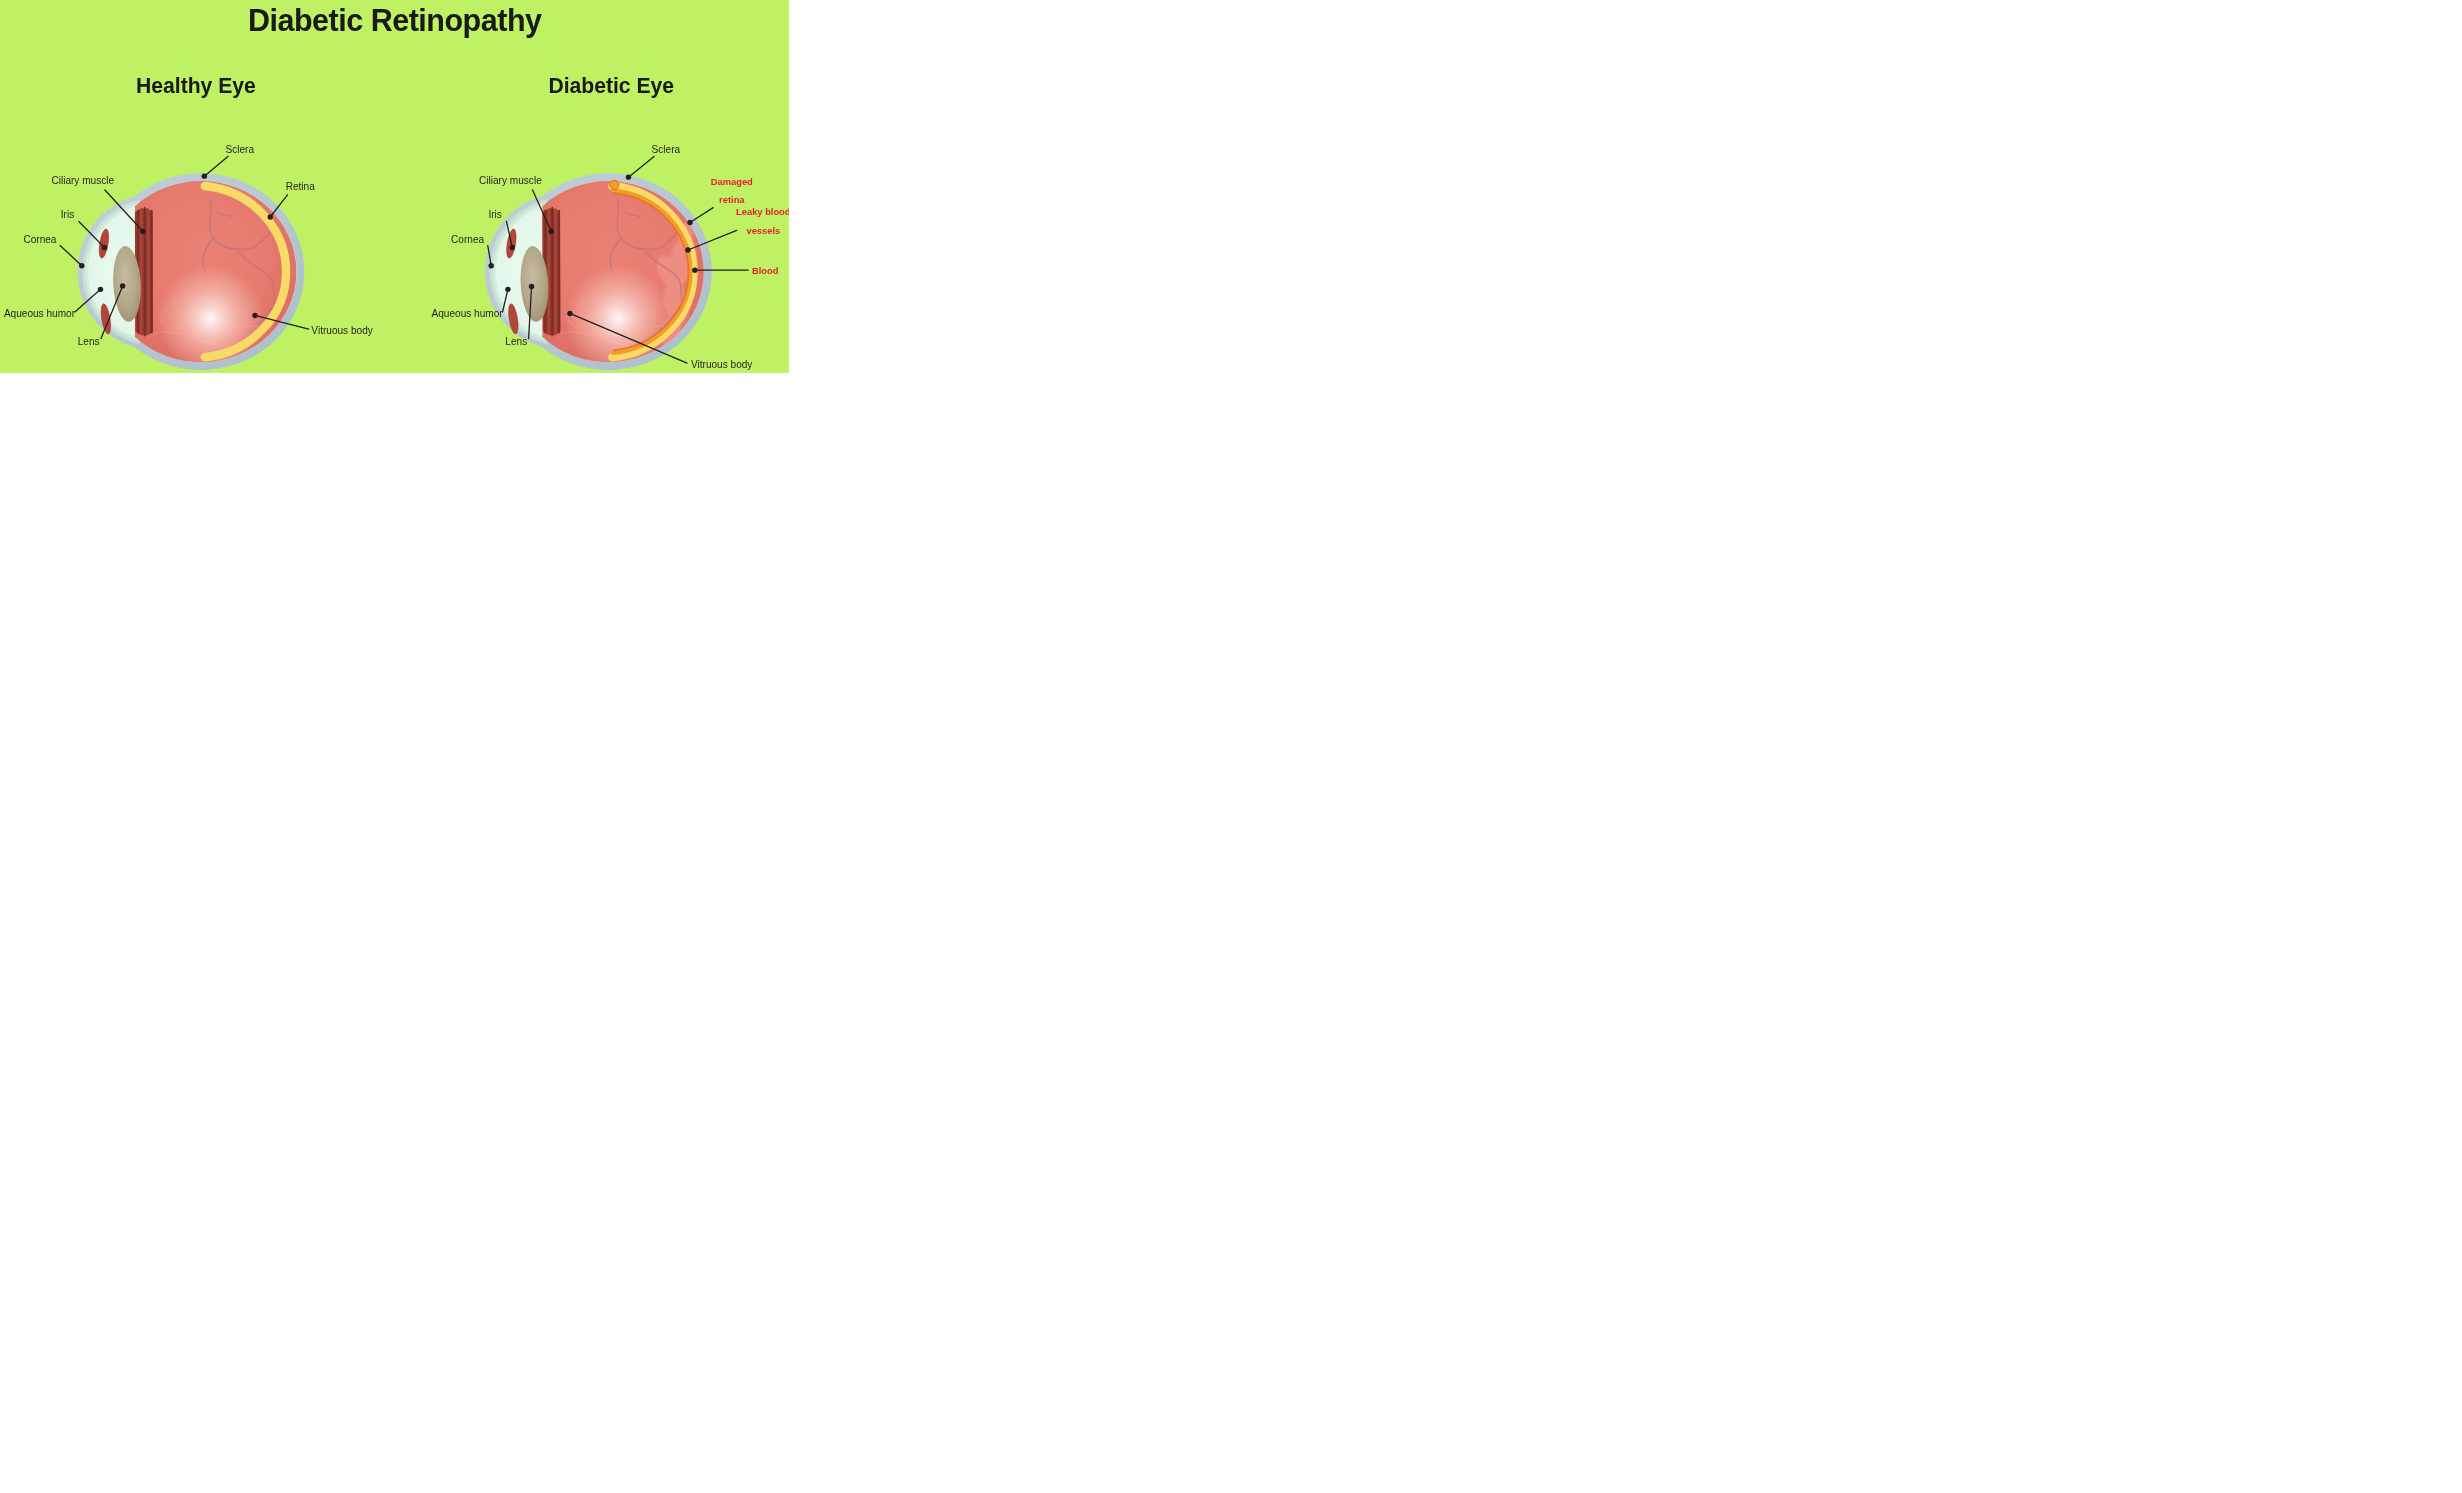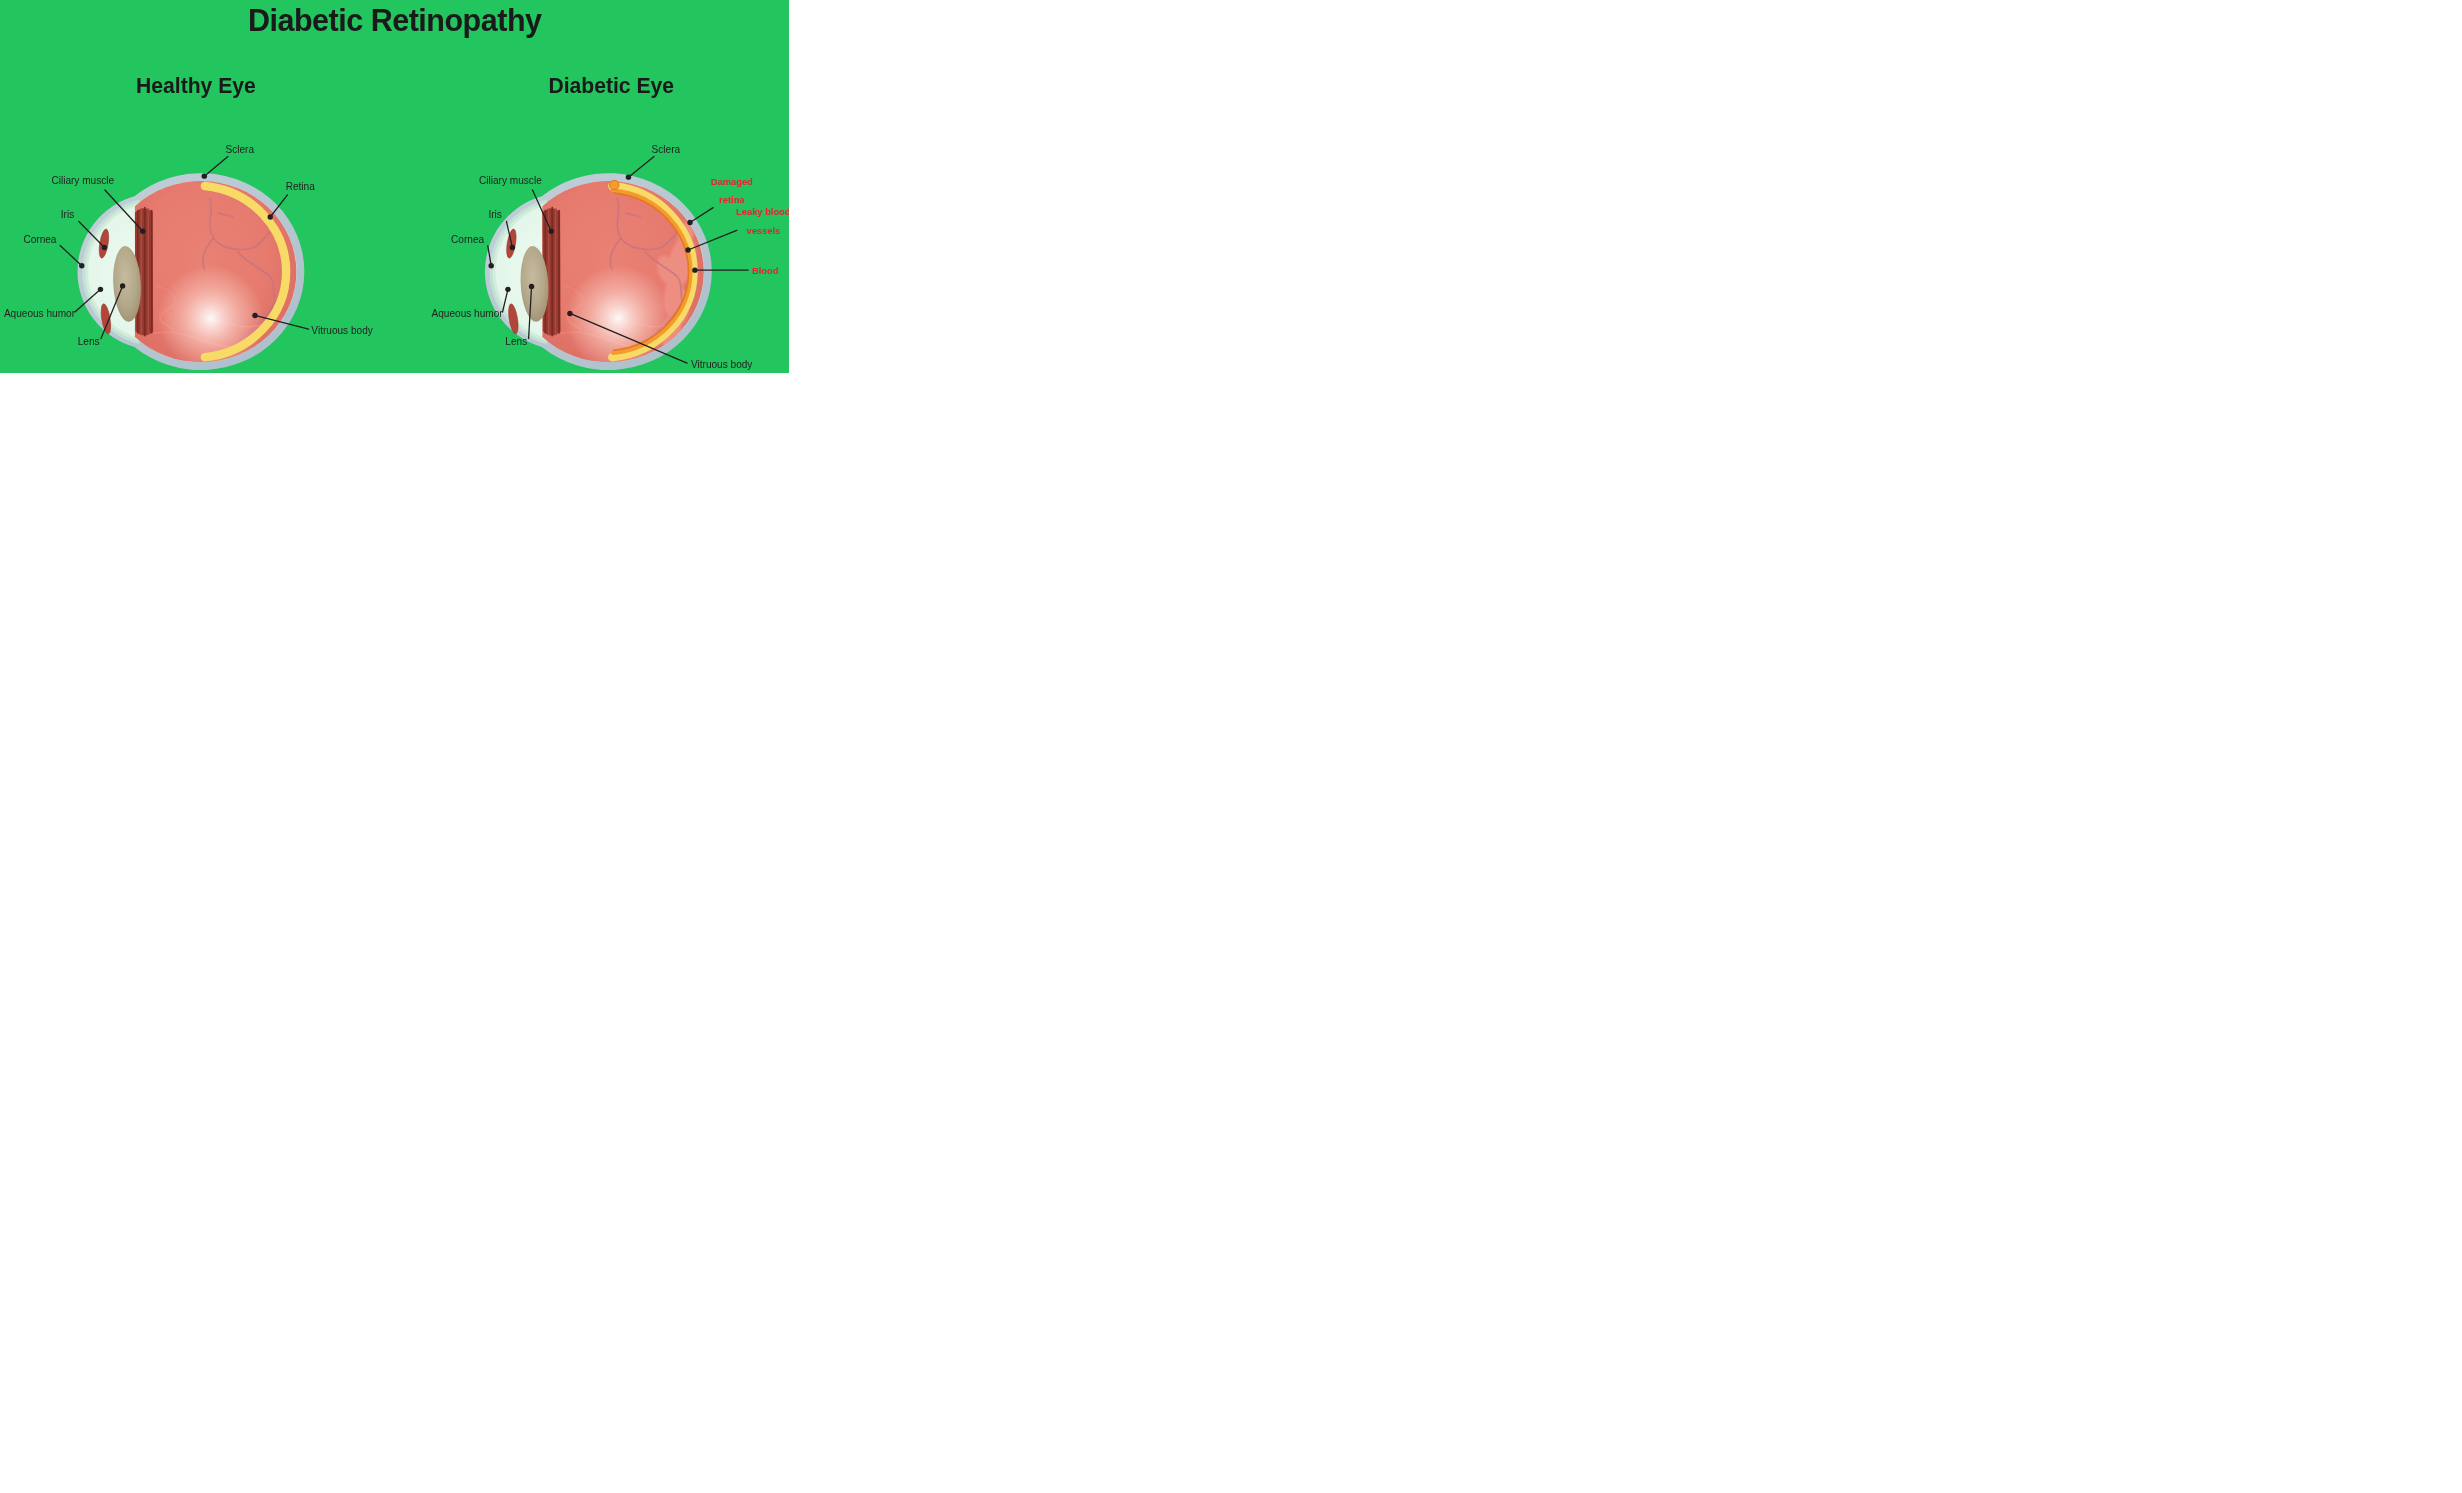--- a/index.html
+++ b/index.html
@@ -1,16 +1,16 @@
 <!DOCTYPE html>
 <html style="font-size:7.9px"><head>
 <meta charset="utf-8">
 <style>
   html,body{margin:0;padding:0;background:#ffffff;}
-  .stage{position:relative;width:789px;height:373px;background:#22c55e;
+  .stage{position:relative;width:789px;height:373px;background:#bef264;
          font-family:"Liberation Sans",sans-serif;overflow:hidden;}
   svg{position:absolute;left:0;top:0;}
   text{font-family:"Liberation Sans",sans-serif;fill:#231f20;}
   .title{font-size:62px;font-weight:bold;letter-spacing:-1px;fill:#1a1a1a;}
   .subtitle{font-size:43px;font-weight:bold;fill:#1a1a1a;}
   .lbl{font-size:20.5px;}
   .lblr{font-size:19px;font-weight:bold;fill:#e8212f;}
   .leader{stroke:#231f20;stroke-width:2.6;fill:none;stroke-linecap:round;}
   .ldot{fill:#231f20;}
   .vM{stroke:#c5737e;stroke-width:3.4;fill:none;opacity:.8;}

